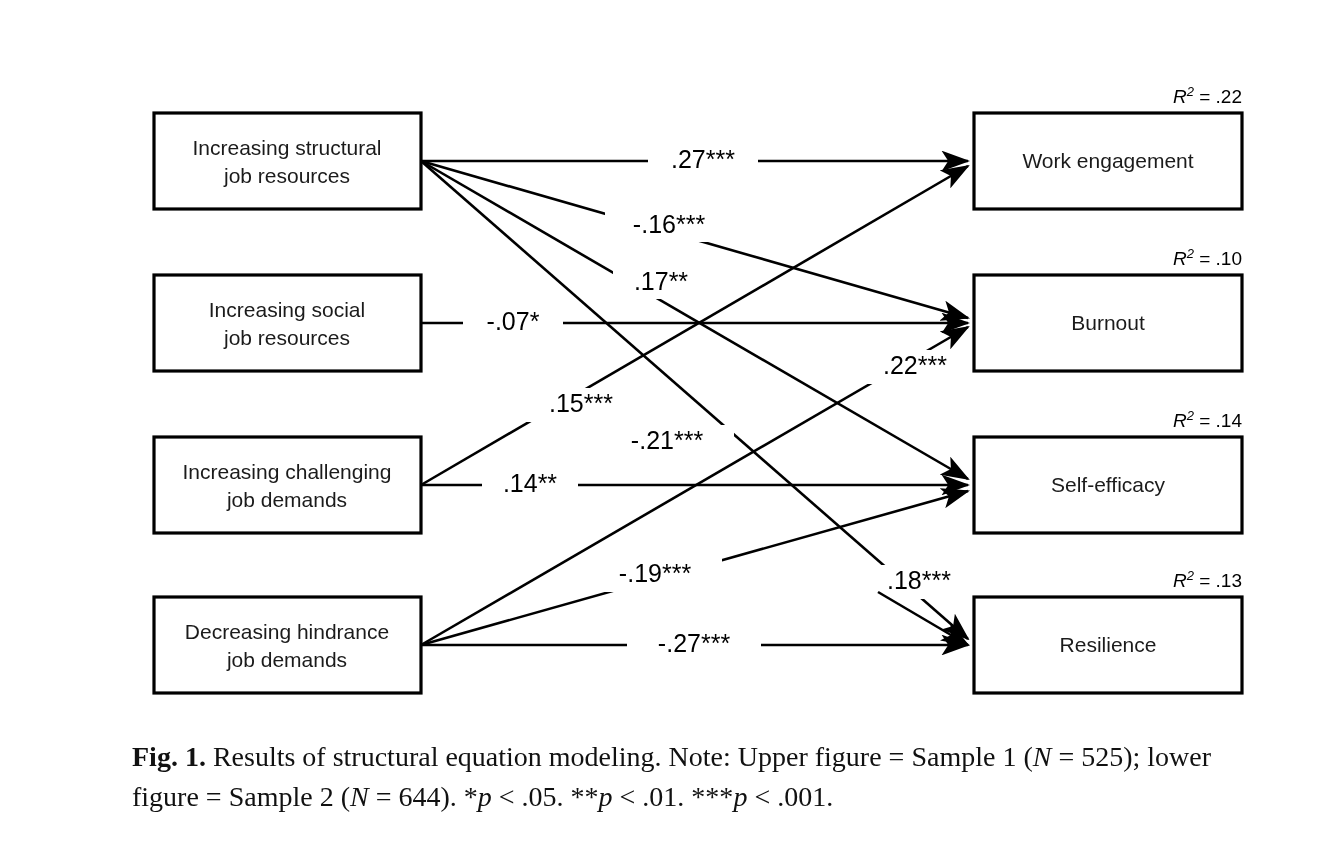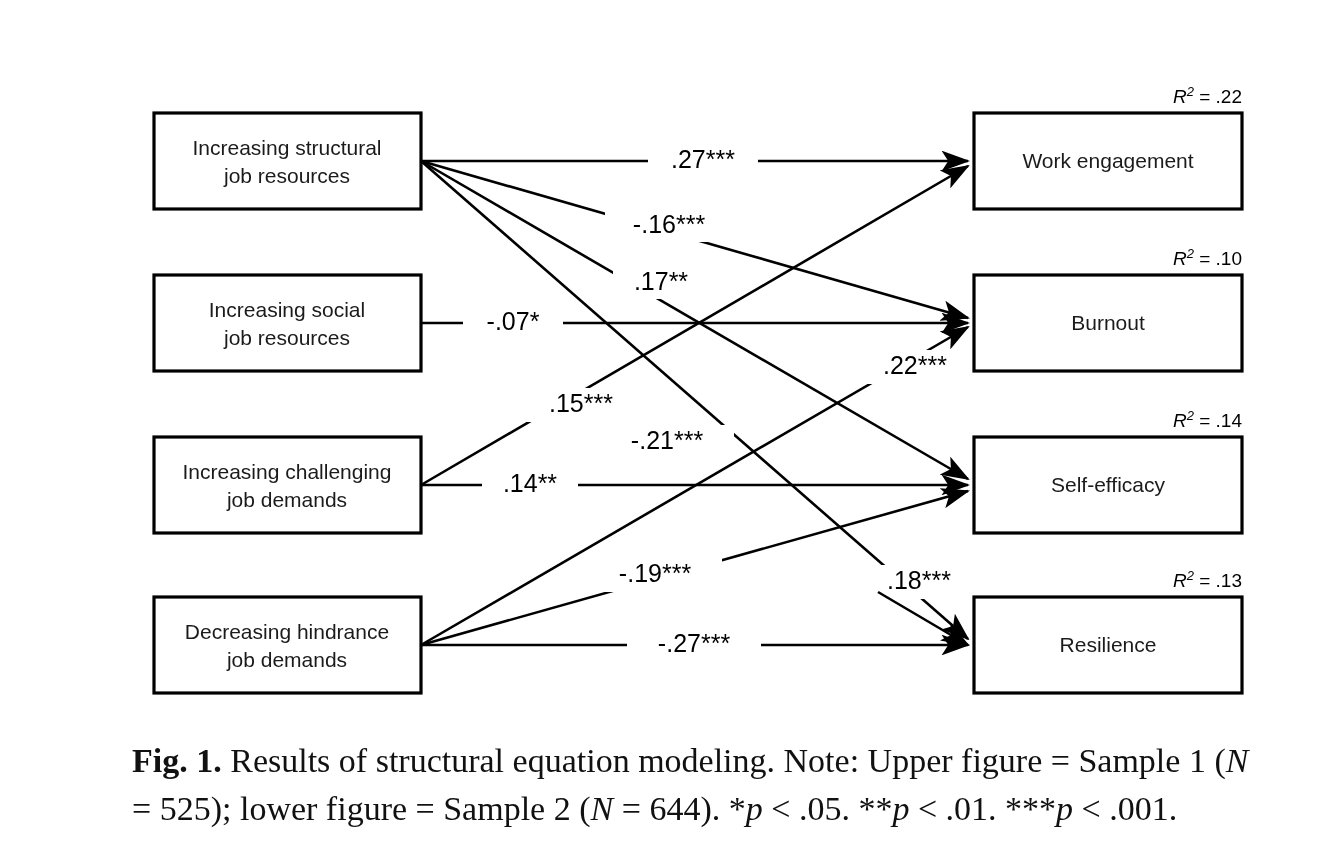--- a/index.html
+++ b/index.html
@@ -65,21 +65,21 @@
   }
   .label-plate {
     fill: #ffffff;
   }
   #caption {
     position: absolute;
     left: 132px;
     top: 737px;
     width: 1130px;
     font-family: "Liberation Serif", serif;
-    font-size: 34px;
+    font-size: 28px;
     line-height: 1.42;
     color: #111111;
   }
   #caption .fig-no {
     font-weight: bold;
   }
   #caption .ital {
     font-style: italic;
   }
 </style>

